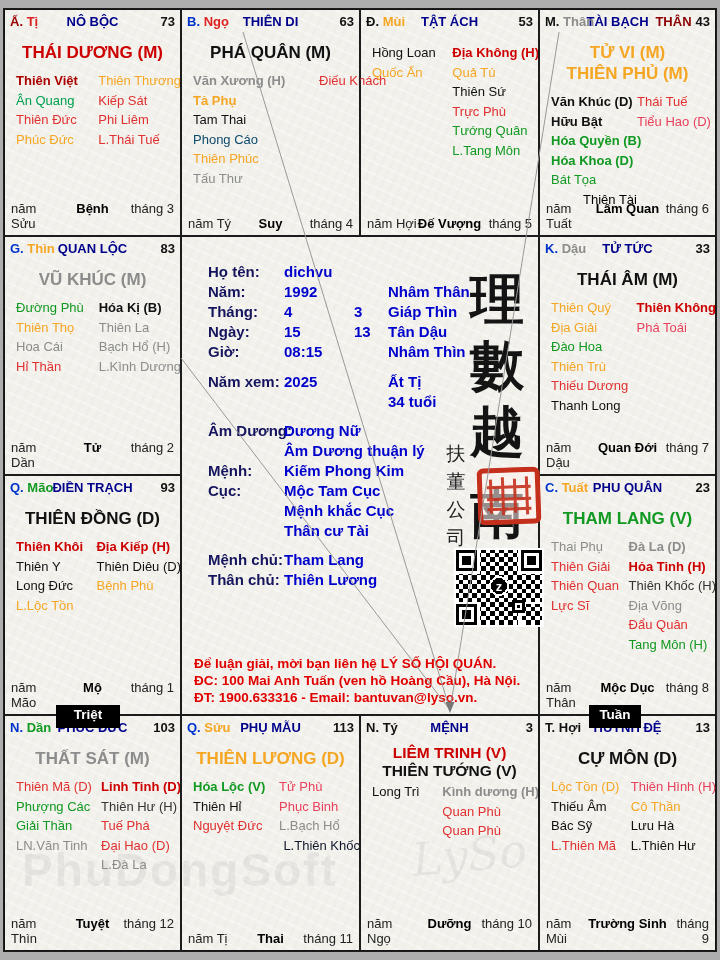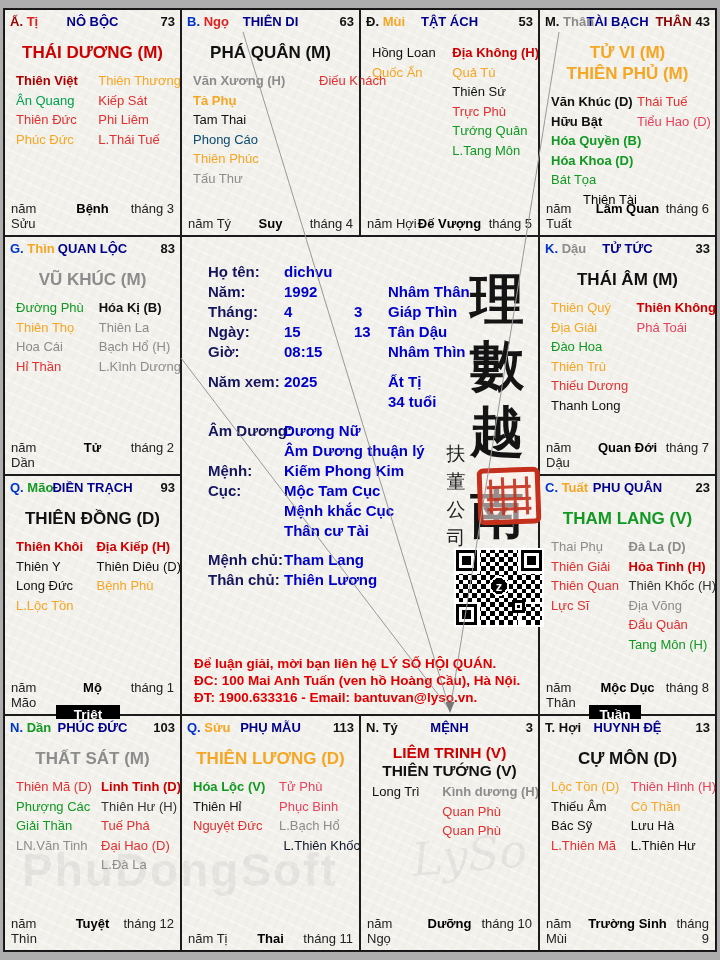--- a/index.html
+++ b/index.html
@@ -33,21 +33,21 @@
   .rv2{width:34px;color:#0000CC;}
   .rv3{flex:1;color:#0000CC;}
   #contact{position:absolute;left:13px;top:419px;font-size:13.5px;font-weight:bold;color:#E00000;line-height:17px;white-space:nowrap;}
   #callig-big{position:absolute;left:284px;top:30px;width:64px;color:#141414;font-family:"DejaVu Serif","Liberation Serif",serif;font-weight:bold;z-index:3;}
   #callig-big .cchar{font-size:54px;line-height:66px;text-align:center;}
   #callig-big .cchar:nth-child(4){margin-top:16px;}
   #callig-small{position:absolute;left:263px;top:203px;width:24px;color:#222;font-family:"DejaVu Serif","Liberation Serif",serif;z-index:3;}
   #callig-small .cchar{font-size:19px;line-height:28px;text-align:center;}
   #seal{position:absolute;left:296px;top:231px;width:64px;height:58px;transform:rotate(-2deg);z-index:4;}
   #qr{position:absolute;left:273px;top:312px;width:90px;height:79px;z-index:4;}
-  .badge{position:absolute;background:#000;color:#FFF;font-weight:bold;font-size:13.5px;text-align:center;height:14px;line-height:19px;z-index:10;}
+  .badge{position:absolute;background:#000;color:#FFF;font-weight:bold;font-size:13.5px;text-align:center;height:23px;line-height:19px;z-index:10;}
   #badge-triet{left:56px;top:705px;width:64px;}
   #badge-tuan{left:589px;top:705px;width:52px;}
   .wm{position:absolute;color:#000;opacity:0.05;z-index:1;pointer-events:none;}
   #wm1{left:22px;top:843px;font-size:46px;font-weight:bold;letter-spacing:2px;}
   #wm2{left:412px;top:828px;font-size:46px;font-style:italic;font-family:"DejaVu Serif",serif;transform:rotate(-5deg);}
   #arrows{position:absolute;left:0;top:0;width:720px;height:960px;z-index:5;pointer-events:none;}
 </style>
 </head>
 <body>
 

